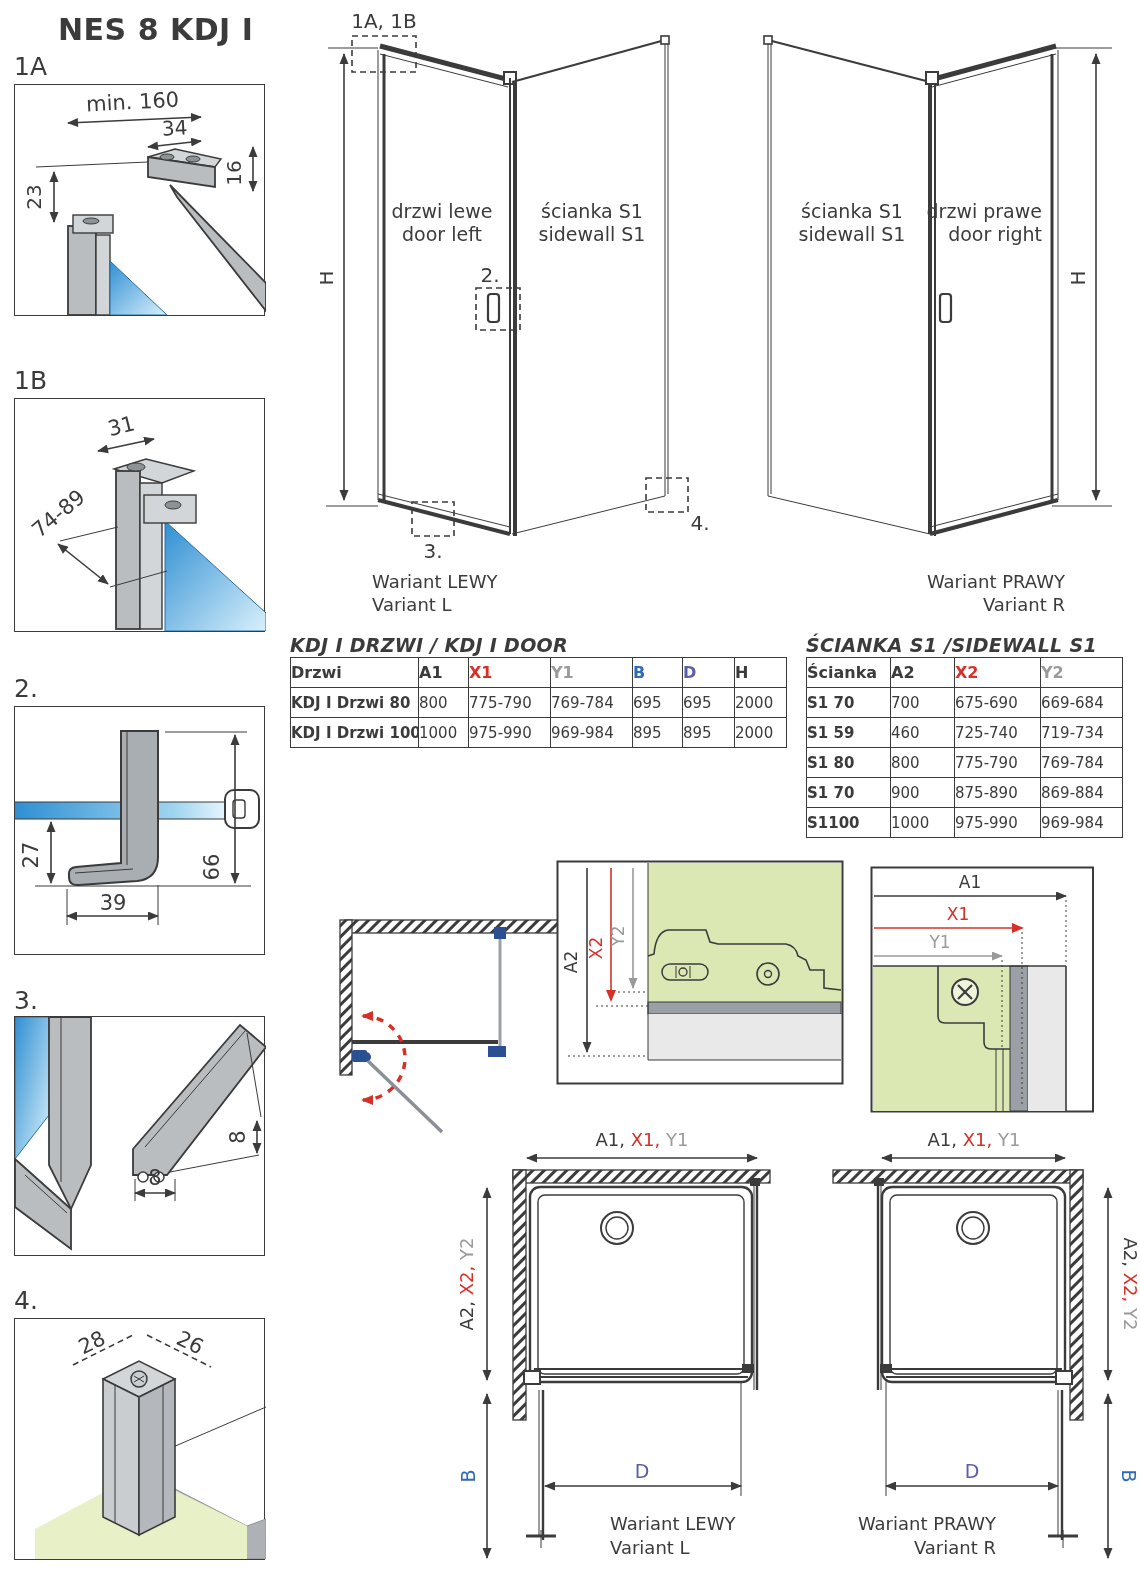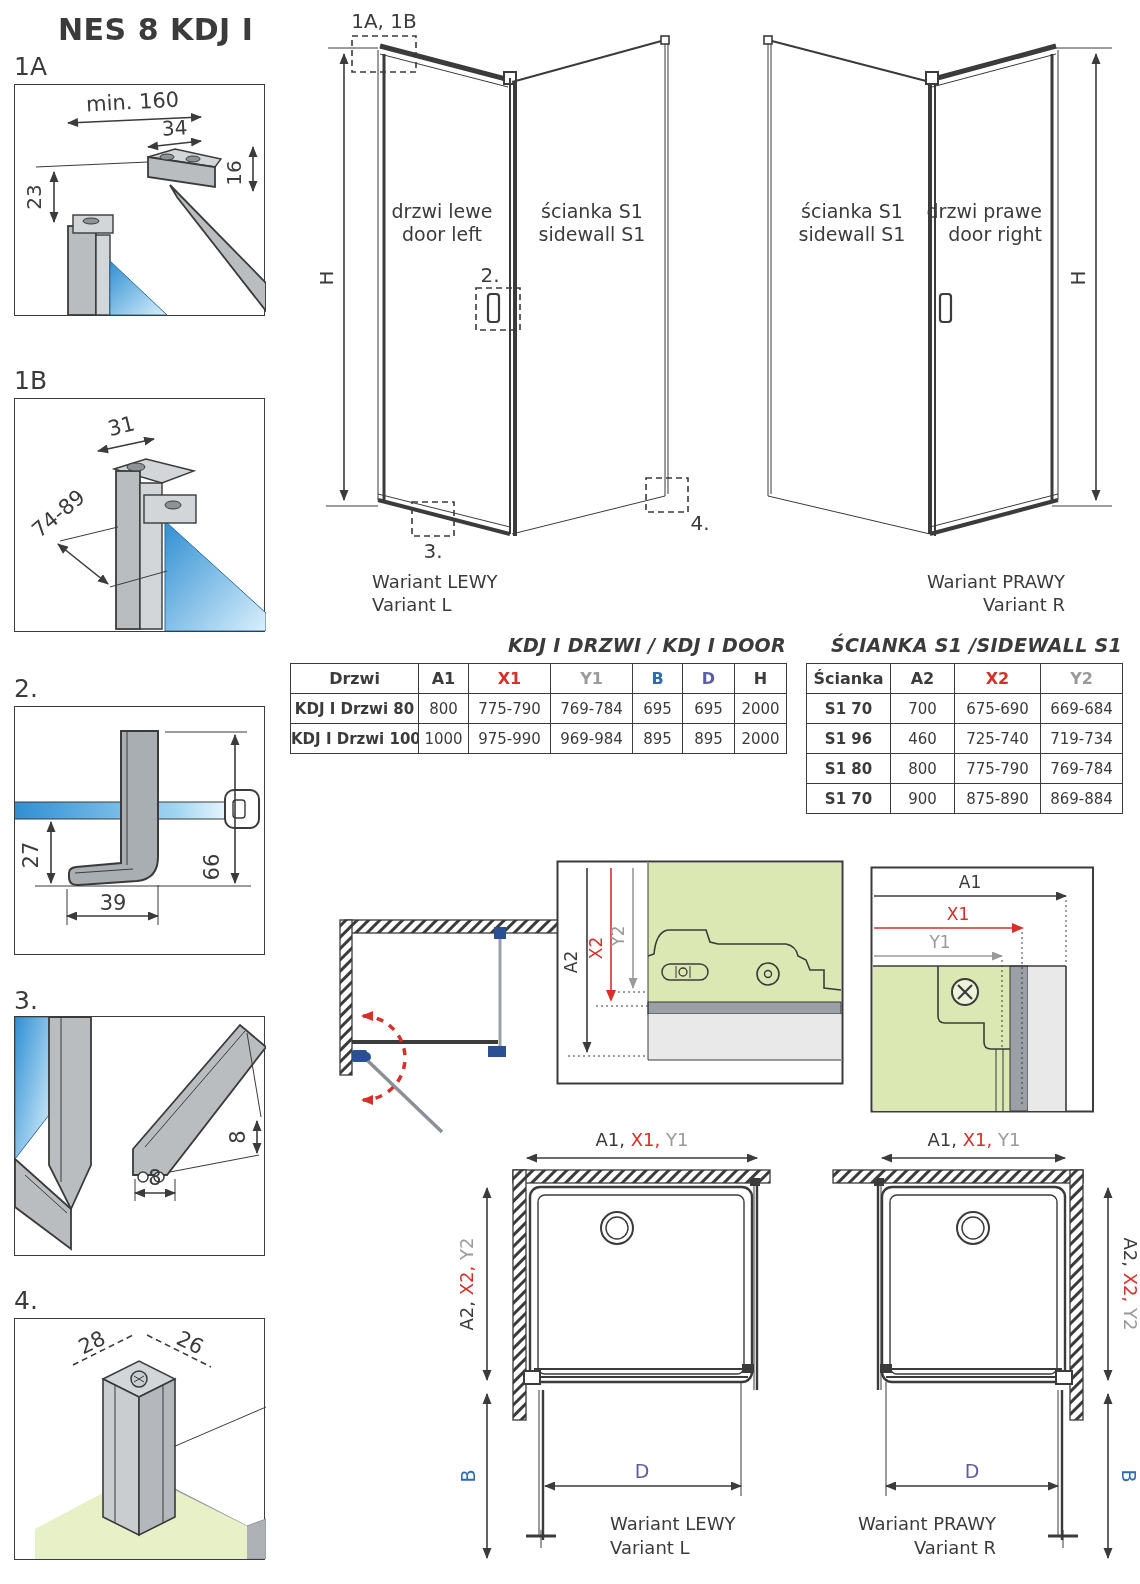--- a/index.html
+++ b/index.html
@@ -2,23 +2,23 @@
 <html><head>
 <meta charset="utf-8">
 <style>
   html,body{margin:0;padding:0}
   body{position:relative;width:1140px;height:1584px;background:#fff;
        font-family:"DejaVu Sans","Liberation Sans",sans-serif;color:#3b3b3b;overflow:hidden}
   .abs{position:absolute}
   #page-title{font-size:30px;font-weight:bold;letter-spacing:.5px}
   .detail-label{font-size:25px;margin-bottom:3px}
   .detail-box{border:1.7px solid #3b3b3b;background:#fff}
-  .tbl-title{font-size:19px;font-weight:bold;font-style:italic;text-align:right;margin-bottom:7px;letter-spacing:.3px;white-space:nowrap}
+  .tbl-title{font-size:19px;font-weight:bold;font-style:italic;text-align:left;margin-bottom:1px;letter-spacing:.3px;white-space:nowrap}
   table.spec{border-collapse:collapse;table-layout:fixed;width:100%}
-  .spec th,.spec td{border:1.7px solid #3b3b3b;text-align:center;vertical-align:middle;height:29px;
+  .spec th,.spec td{border:1.7px solid #3b3b3b;text-align:left;vertical-align:middle;height:29px;
        font-size:15px;padding:0 0;overflow:hidden;white-space:nowrap}
   .spec th{font-weight:bold;font-size:16px}
   .spec td.rowhead{font-weight:bold;}
   svg{display:block}
   svg text{font-family:"DejaVu Sans","Liberation Sans",sans-serif;fill:#3b3b3b}
   .tRed{fill:#d63029}.tGray{fill:#9a9a9a}.tBlue{fill:#2e6db4}.tIndigo{fill:#5b5ea6}
   .f17{font-size:17px}.f18{font-size:18px}.f19{font-size:19px}.f20{font-size:20px}.f21{font-size:21px}
   .ln{stroke:#3b3b3b;stroke-width:1.6;fill:none}
   .thin{stroke:#3b3b3b;stroke-width:1;fill:none}
   .dash{stroke-dasharray:6,4}
@@ -368,36 +368,42 @@
         </tr>
       </thead>
     <tbody>
         <tr>
           <td class="rowhead">S1 70</td>
           <td>700</td>
           <td>675-690</td>
           <td>669-684</td>
         </tr>
         <tr>
-          <td class="rowhead">S1 96</td>
+          <td class="rowhead">S1 59</td>
           <td>460</td>
           <td>725-740</td>
           <td>719-734</td>
         </tr>
         <tr>
           <td class="rowhead">S1 80</td>
           <td>800</td>
           <td>775-790</td>
           <td>769-784</td>
         </tr>
         <tr>
           <td class="rowhead">S1 70</td>
           <td>900</td>
           <td>875-890</td>
           <td>869-884</td>
+        </tr>
+        <tr>
+          <td class="rowhead">S1100</td>
+          <td>1000</td>
+          <td>975-990</td>
+          <td>969-984</td>
         </tr>
       </tbody>
   </table>
 </div>
 
 <svg class="abs" style="left:330px;top:900px" width="235" height="250" viewBox="0 0 235 250">
   <g>
     <rect x="15" y="20" width="215" height="13" fill="url(#hatch)" stroke="#3b3b3b" stroke-width="1.3"></rect>
     <rect x="10" y="20" width="12" height="155" fill="url(#hatch)" stroke="#3b3b3b" stroke-width="1.3"></rect>
   </g>

